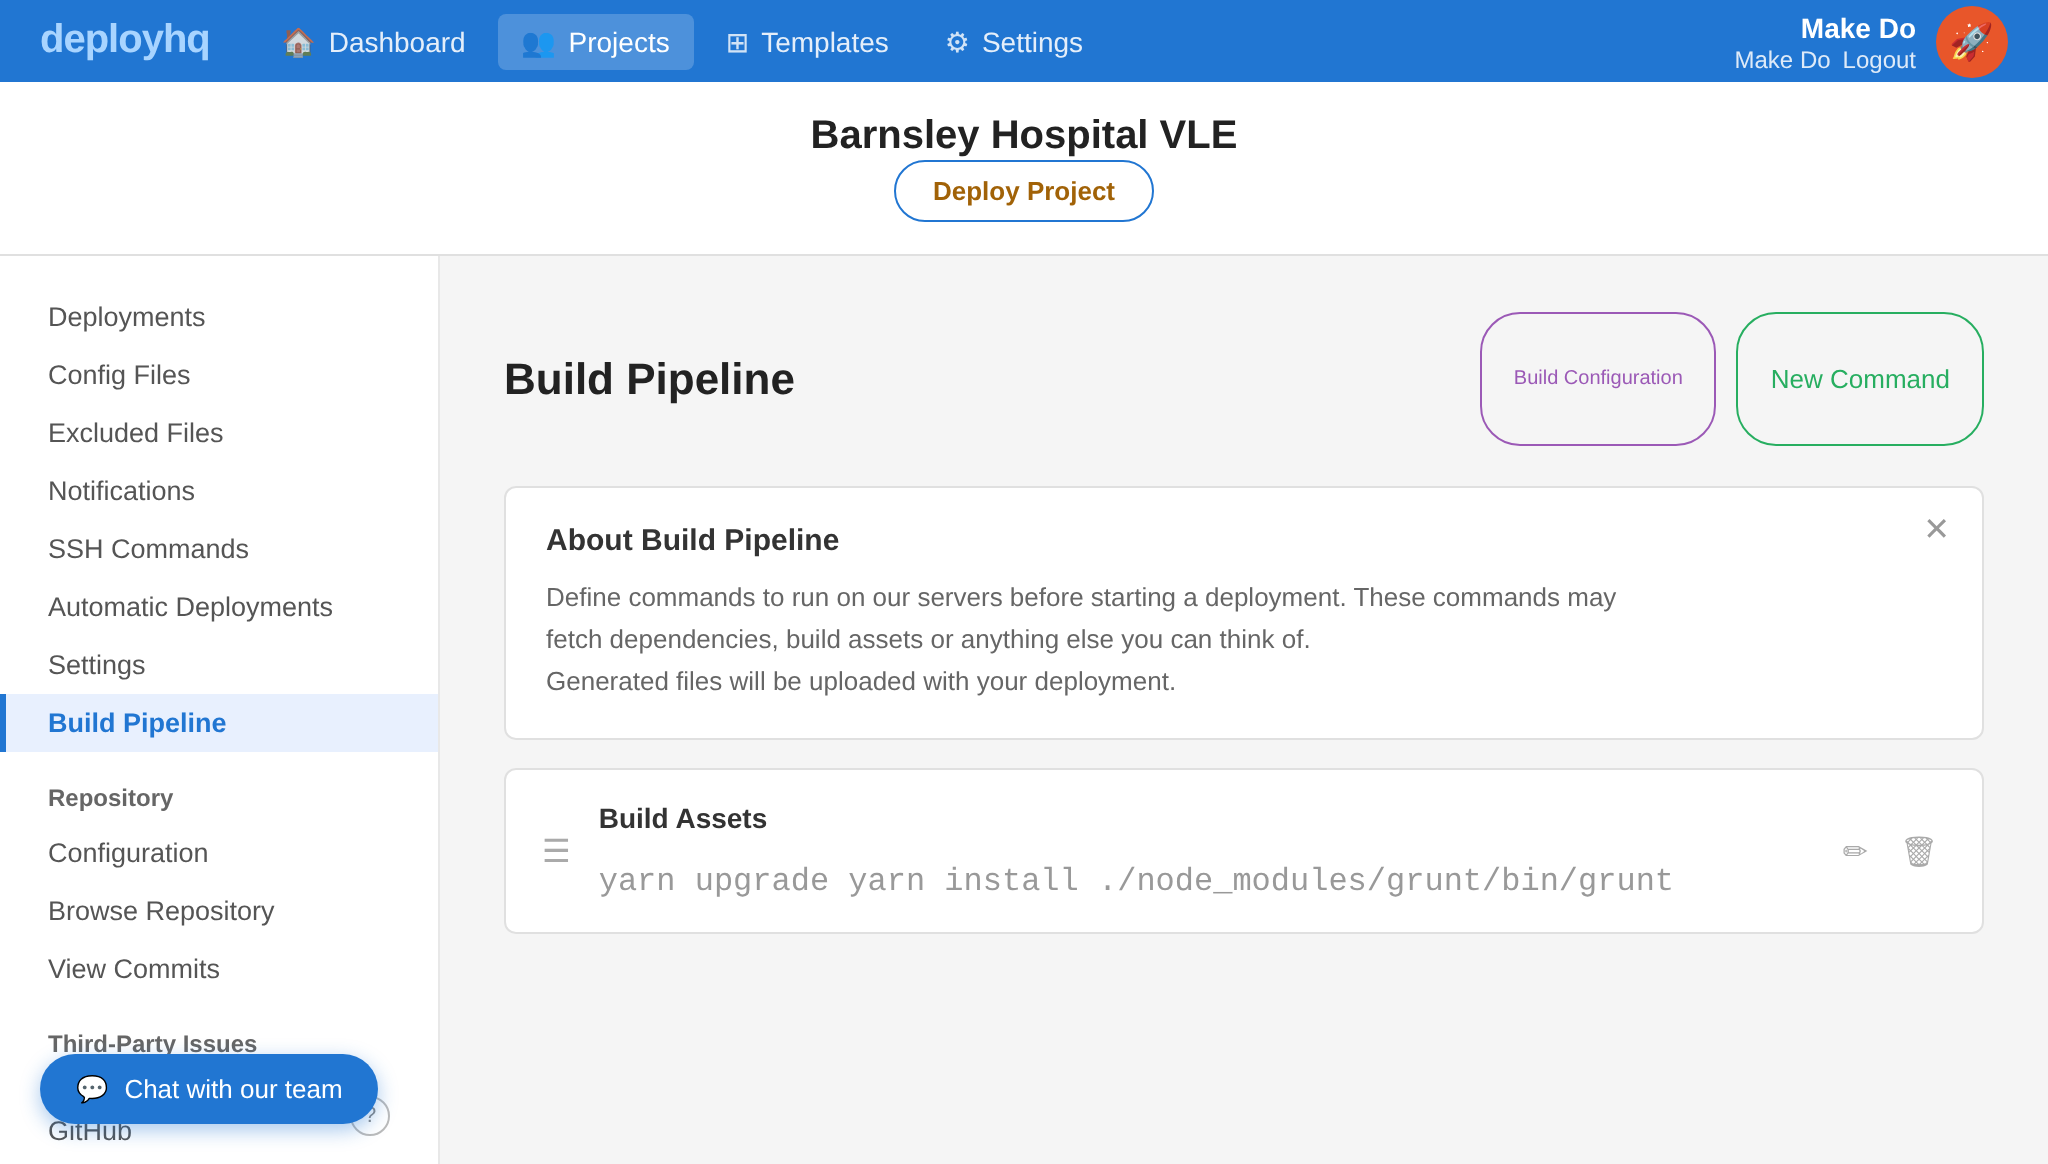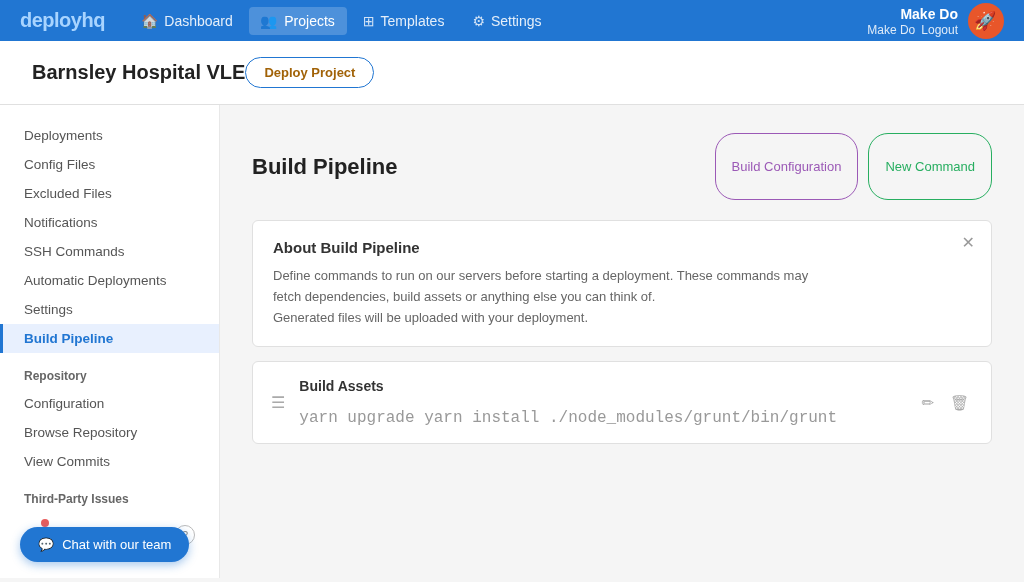--- a/index.html
+++ b/index.html
@@ -48,20 +48,21 @@
       font-size: 18px;
     }
 
     
     .sub-header {
       background: #fff;
       border-bottom: 1px solid #e0e0e0;
       padding: 16px 32px;
       display: flex;
       align-items: center;
+      flex-direction: column;
     }
     .sub-header-title { font-size: 20px; font-weight: 600; color: #222; }
     .btn-deploy {
       border: 1.5px solid #2176d2;
       background: transparent;
       color: #a16207;
       padding: 7px 18px;
       border-radius: 20px;
       font-size: 13px;
       font-weight: 700;
@@ -137,21 +138,21 @@
     }
     .main-title { font-size: 22px; font-weight: 600; color: #222; }
     .main-actions { display: flex; gap: 10px; }
 
     .btn-build-config {
       border: 1.5px solid #9b59b6;
       background: transparent;
       color: #9b59b6;
       padding: 7px 16px;
       border-radius: 20px;
-      font-size: 13px;
+      font-size: 10px;
       font-weight: 500;
       cursor: pointer;
     }
     .btn-new-command {
       border: 1.5px solid #27ae60;
       background: transparent;
       color: #27ae60;
       padding: 25px 16px;
       border-radius: 20px;
       font-size: 13px;

